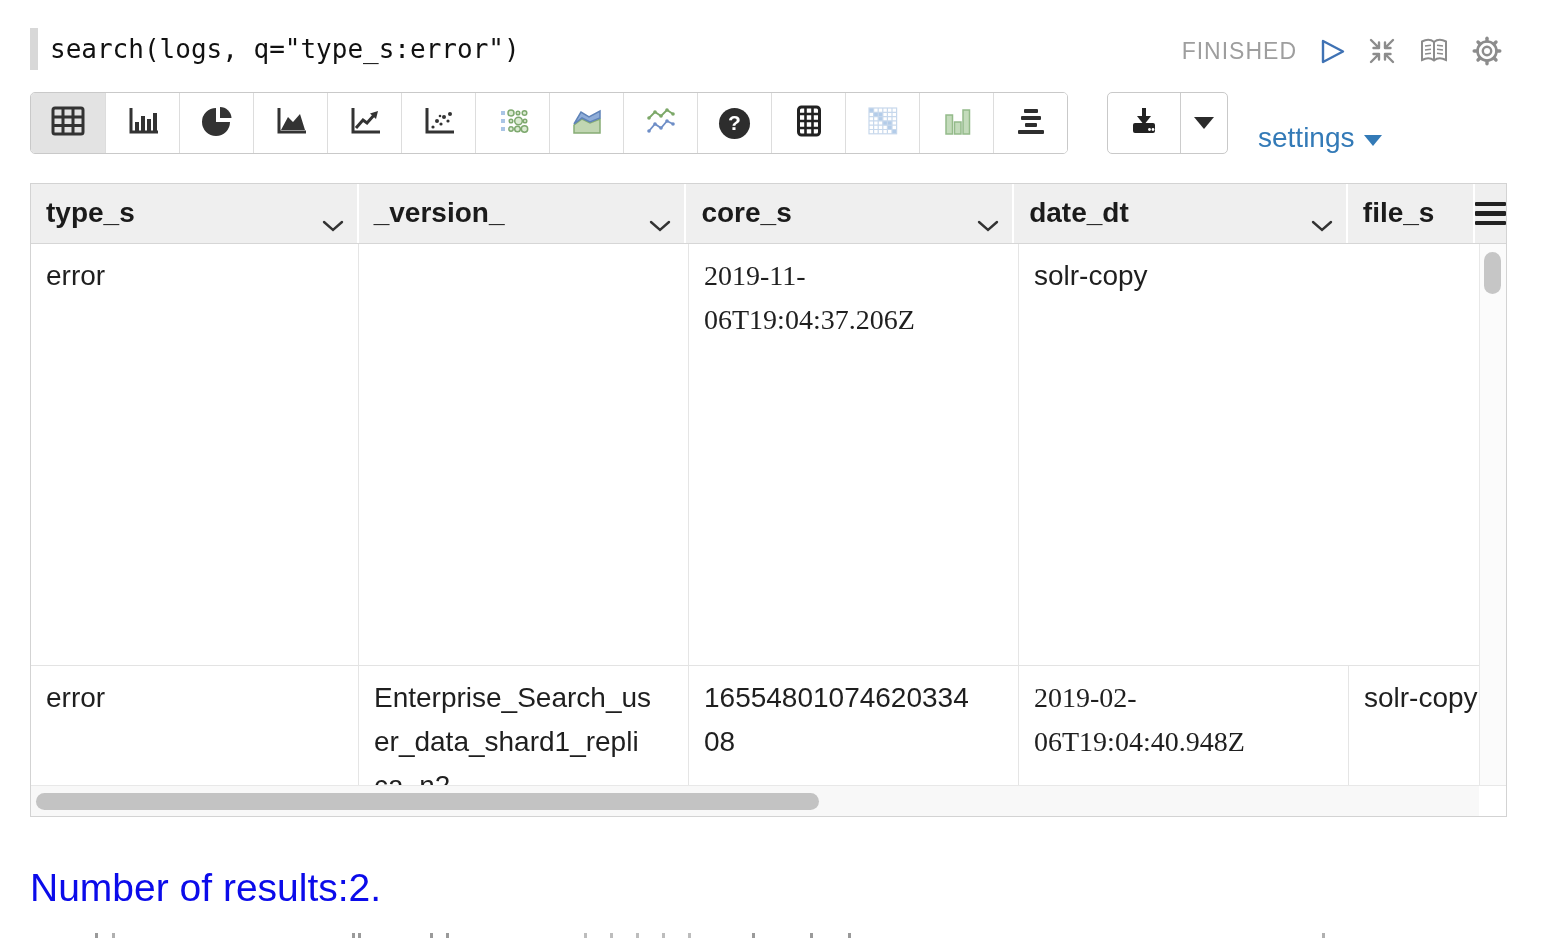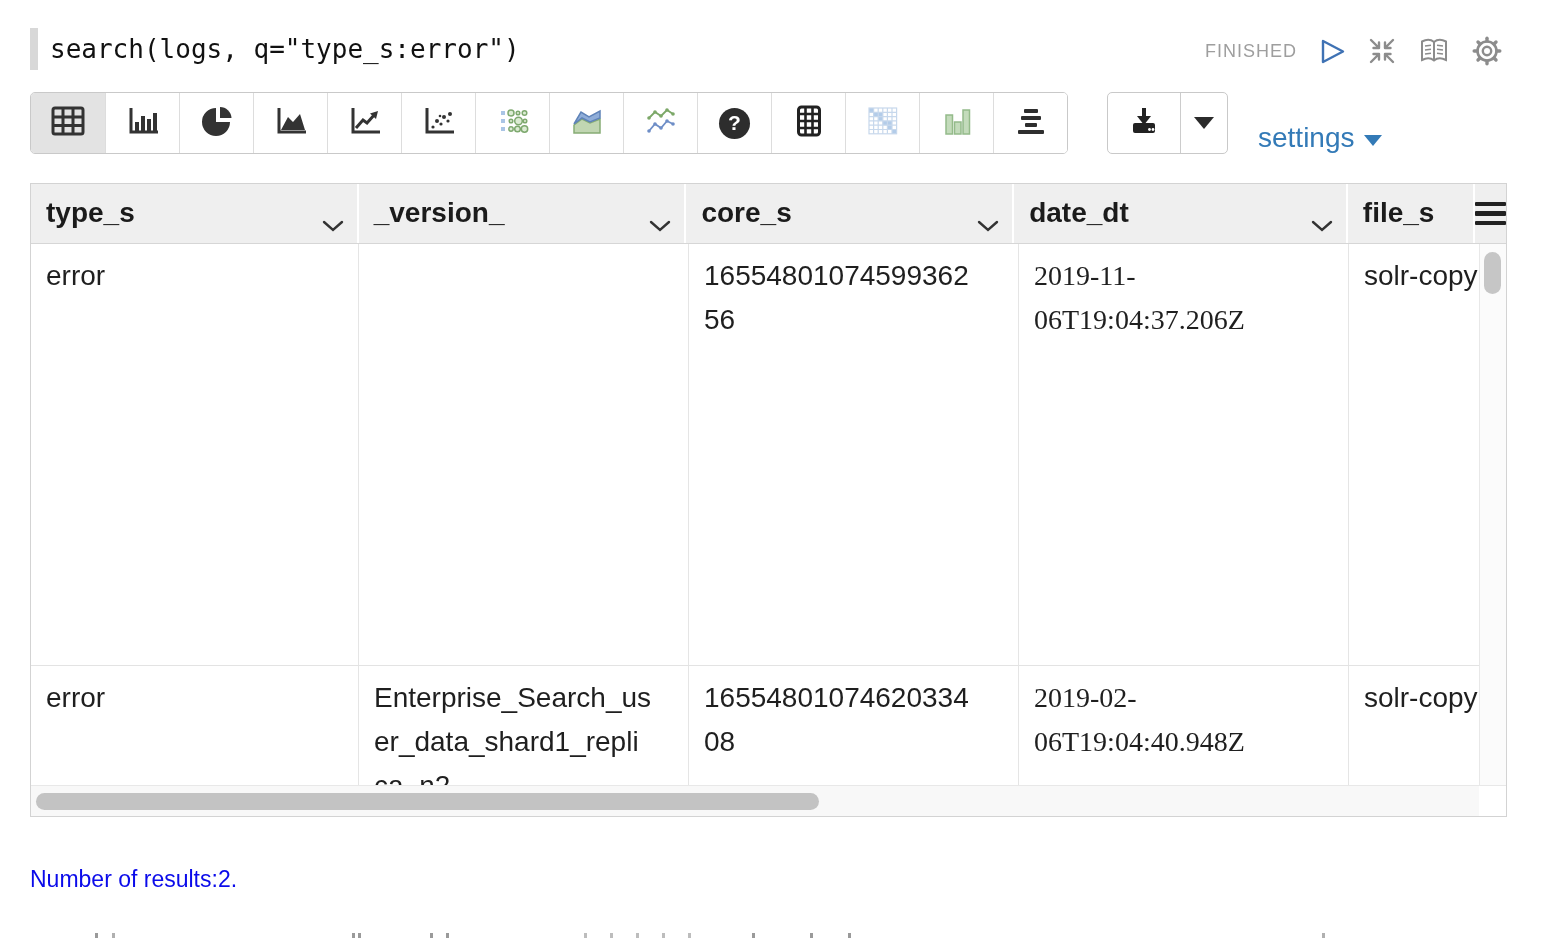--- a/index.html
+++ b/index.html
@@ -6,21 +6,21 @@
   .page{position:relative;width:1544px;height:938px;background:#fff;overflow:hidden;
         font-family:"Liberation Sans",sans-serif;color:#222;}
 
   
   .code-line{position:absolute;left:30px;top:28px;display:flex;align-items:center;}
   .gutter{width:8px;height:42px;background:#d8d8d8;margin-right:12px;}
   .query{font-family:"DejaVu Sans Mono",monospace;font-size:26px;color:#111;white-space:pre;}
 
   
   .controls{position:absolute;top:36px;right:42px;display:flex;align-items:center;gap:22px;}
-  .finished{color:#9e9e9e;font-size:18px;letter-spacing:1px;}
+  .finished{color:#9e9e9e;font-size:23px;letter-spacing:1px;}
   .ctl-icon{display:flex;align-items:center;cursor:pointer;}
 
   
   .toolbar{position:absolute;left:30px;top:92px;display:flex;align-items:flex-end;}
   .chart-group{display:flex;border:1px solid #c9c9c9;border-radius:5px;overflow:hidden;background:#fff;}
   .cbtn{width:74px;height:60px;display:flex;align-items:center;justify-content:center;
         border-left:1px solid #ddd;background:#fff;cursor:pointer;box-sizing:border-box;}
   .cbtn:first-child{border-left:none;}
   .cbtn.selected{background:#e3e3e3;}
   .help-badge{width:31px;height:31px;border-radius:50%;background:#2d2d2d;color:#fff;
@@ -63,21 +63,21 @@
 
   .vscroll{position:absolute;right:0;top:60px;bottom:31px;width:27px;background:#fbfbfb;
       border-left:1px solid #e8e8e8;box-sizing:border-box;cursor:pointer;}
   .vthumb{position:absolute;top:8px;left:4px;width:17px;height:42px;border-radius:9px;background:#c6c6c6;}
   .hscroll{position:absolute;left:0;bottom:0;width:100%;height:31px;background:#f8f8f8;
       border-top:1px solid #e8e8e8;box-sizing:border-box;cursor:pointer;}
   .hthumb{position:absolute;left:5px;top:7px;width:783px;height:17px;border-radius:9px;background:#c3c3c3;}
   .corner{position:absolute;right:0;bottom:0;width:27px;height:30px;background:#fff;}
 
   
-  .results{position:absolute;left:30px;top:866px;color:#0b0bea;font-size:23px;}
+  .results{position:absolute;left:30px;top:866px;color:#0b0bea;font-size:39px;}
   .frag{position:absolute;left:0;bottom:-7px;width:3px;height:12px;background:transparent;
         box-shadow:95px 0 #9a9a9a,112px 0 #b0b0b0,352px 0 #9a9a9a,358px 0 #9a9a9a,
         430px 0 #9a9a9a,446px 0 #9a9a9a,584px 0 #bdbdbd,610px 0 #bdbdbd,636px 0 #bdbdbd,
         662px 0 #bdbdbd,688px 0 #bdbdbd,752px 0 #9a9a9a,810px 0 #9a9a9a,848px 0 #9a9a9a,1322px 0 #b0b0b0;}
 </style>
 </head>
 <body>
 
 <div class="page">
 
@@ -369,23 +369,20 @@
           </span>
       </div>
     </div>
 
     <div class="tbody">
       <div class="row row1">
         <div class="td td-type">error</div>
         <div class="td td-core">
             <span class="wrap"></span>
           </div>
-        <div class="td td-ver">
-            <span class="wrap">1655480107459936256</span>
-          </div>
         <div class="td td-date">
             <span class="wrap">2019-11-06T19:04:37.206Z</span>
           </div>
         <div class="td td-file">solr-copy</div>
       </div>
       <div class="row row2">
         <div class="td td-type">error</div>
         <div class="td td-core">
             <span class="wrap">Enterprise_Search_user_data_shard1_replica_n2</span>
           </div>

